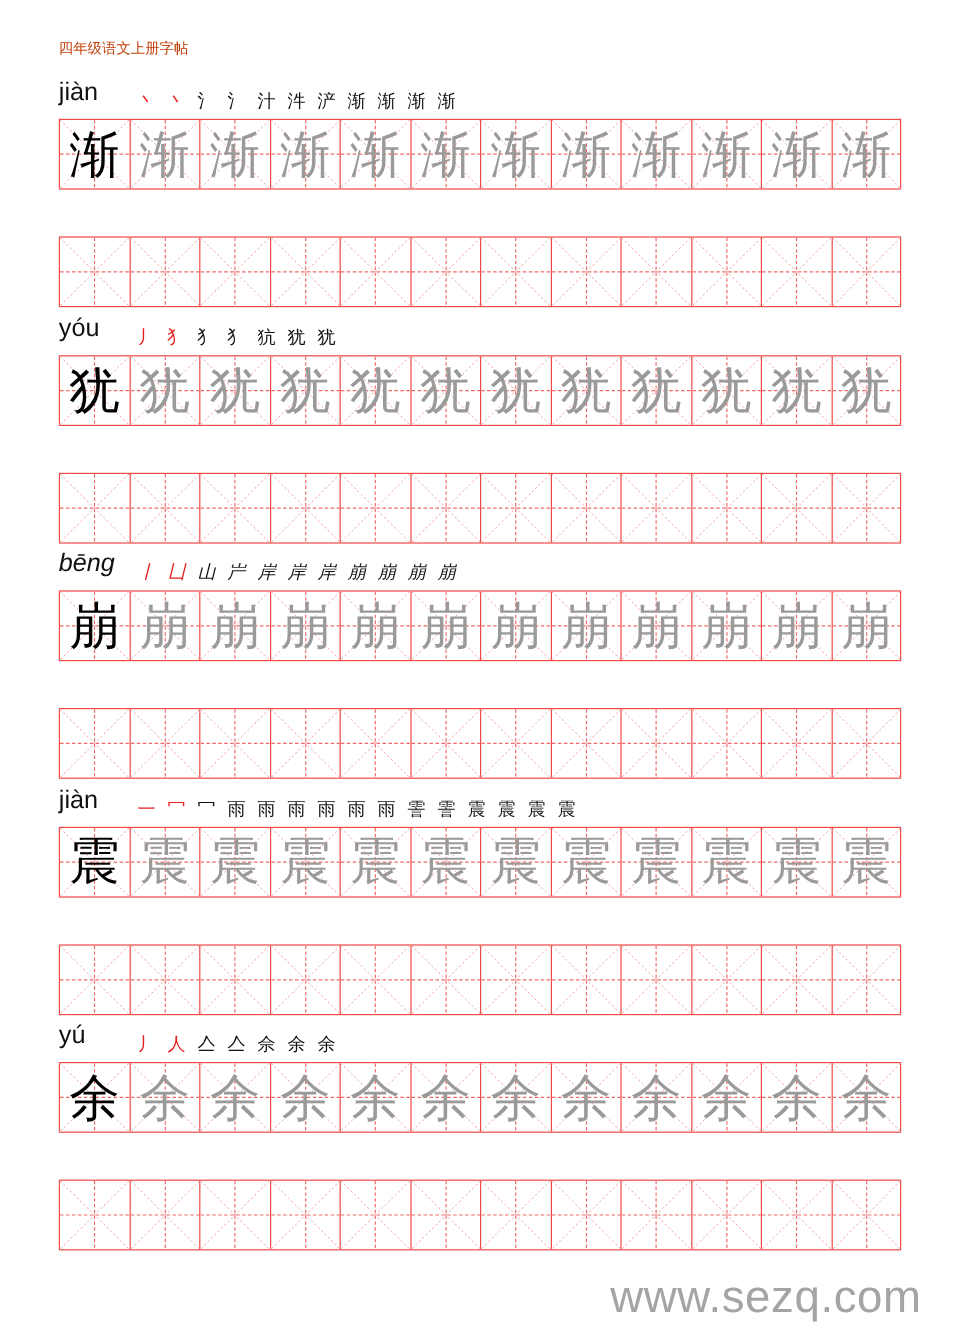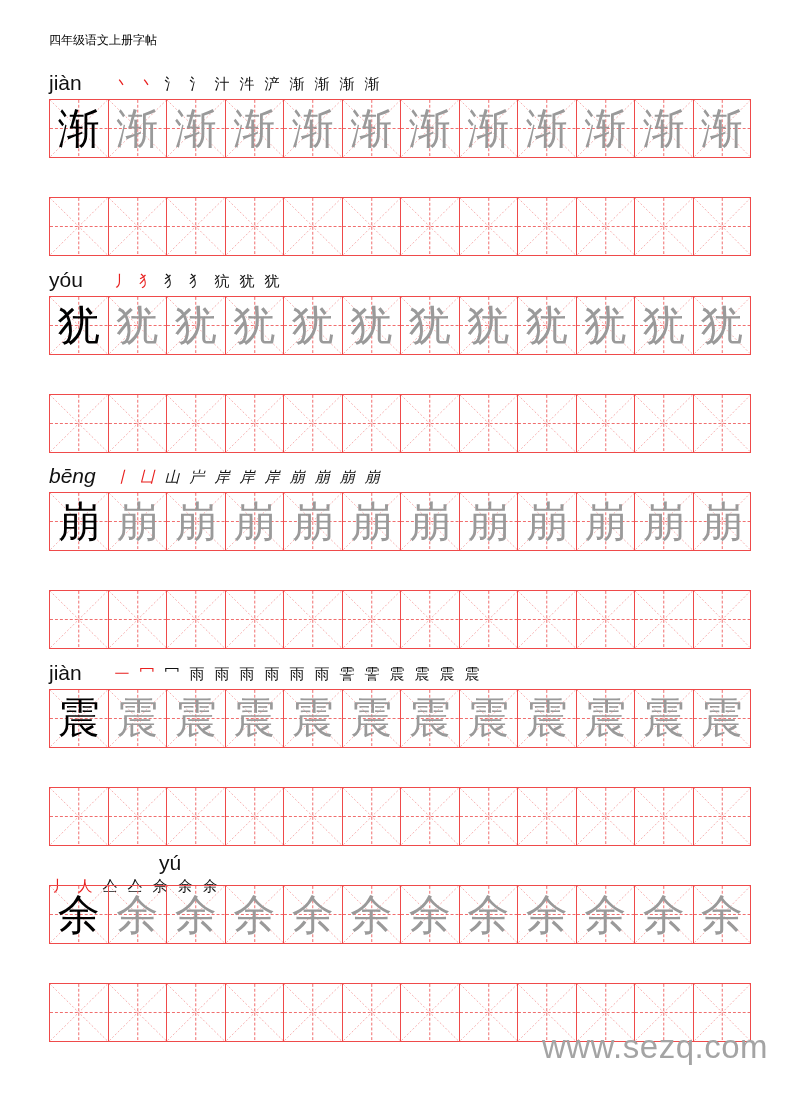--- a/index.html
+++ b/index.html
@@ -1,35 +1,35 @@
 <!DOCTYPE html>
 <html><head>
 <meta charset="utf-8">
 <style>
   html, body { margin: 0; padding: 0; background: #ffffff; }
   body { width: 800px; height: 1118px; position: relative; overflow: hidden;
          font-family: "DejaVu Sans", sans-serif; }
-  .title { position: absolute; left: 49px; top: 32px; font-size: 12px; color: #000000; text-align: center; }
+  .title { position: absolute; left: 49px; top: 32px; font-size: 12px; color: #c2410c; text-align: center; }
   .block { position: absolute; left: 49px; width: 702px; }
-  .pinyin-line { position: absolute; left: 0; height: 30px; display: flex; align-items: flex-end; }
+  .pinyin-line { position: absolute; left: 0; height: 30px; display: flex; }
   .pinyin { font-family: "Liberation Sans", sans-serif; font-size: 21px; color: #111; width: 62px; line-height: 24px; }
   .strokes { display: flex; gap: 3px; align-items: flex-end; }
   .stroke { font-size: 15px; width: 22px; text-align: center; color: #111; line-height: 22px; position: relative; }
   .stroke .hi { color: #e8201f; }
   .grid { position: absolute; left: 0; height: 59px; width: 702px; display: flex;
           border-top: 1.5px solid #ef4a4a; border-bottom: 1.5px solid #ef4a4a; box-sizing: border-box; }
   .cell { width: 58.5px; height: 100%; box-sizing: border-box; border-left: 1.5px solid #ef4a4a; position: relative; flex: none; }
   .cell:last-child { border-right: 1.5px solid #ef4a4a; }
   .cell svg.guide { position: absolute; left: 0; top: 0; width: 100%; height: 100%; }
   .cell .ch { position: absolute; left: 0; top: 0; width: 100%; height: 100%; display: flex; align-items: center; justify-content: center;
               font-family: "DejaVu Serif", serif; font-size: 42px; line-height: 1; }
   .cell .ch.model { color: #000; }
   .cell .ch.trace { color: #9a9a9a; }
-  .watermark { position: absolute; right: 32px; top: 1028px; font-family: "Liberation Sans", sans-serif;
-               font-size: 33px; color: #a4a4a4; letter-spacing: 0.5px; }
+  .watermark { position: absolute; right: 32px; top: 1060px; font-family: "Liberation Sans", sans-serif;
+               font-size: 38px; color: #a4a4a4; letter-spacing: 0.5px; }
 </style>
 </head>
 <body>
 
 <div class="title">四年级语文上册字帖</div>
 
 <div id="blocks">
     <div class="block" style="top: 99px;">
       <div class="pinyin-line" style="top: -34px;">
         <span class="pinyin">jiàn</span>
@@ -928,21 +928,21 @@
           <svg class="guide" viewBox="0 0 58 59" preserveAspectRatio="none">
             <line x1="0" y1="29.5" x2="58" y2="29.5" stroke="#f06a6a" stroke-width="1" stroke-dasharray="3,2"></line>
             <line x1="29" y1="0" x2="29" y2="59" stroke="#f06a6a" stroke-width="1" stroke-dasharray="3,2"></line>
             <line x1="0" y1="0" x2="58" y2="59" stroke="#f39a9a" stroke-width="0.8" stroke-dasharray="2,2"></line>
             <line x1="58" y1="0" x2="0" y2="59" stroke="#f39a9a" stroke-width="0.8" stroke-dasharray="2,2"></line>
           </svg>
         </div>
       </div>
     </div>
     <div class="block" style="top: 885px;">
-      <div class="pinyin-line" style="top: -34px; flex-direction: column;">
+      <div class="pinyin-line" style="top: -34px;">
         <span class="pinyin">yú</span>
         <div class="strokes">
           <span class="stroke"><span class="hi">丿</span></span>
           <span class="stroke"><span class="hi">人</span></span>
           <span class="stroke"><span class="">亼</span></span>
           <span class="stroke"><span class="">亼</span></span>
           <span class="stroke"><span class="">佘</span></span>
           <span class="stroke"><span class="">余</span></span>
           <span class="stroke"><span class="">余</span></span>
         </div>

